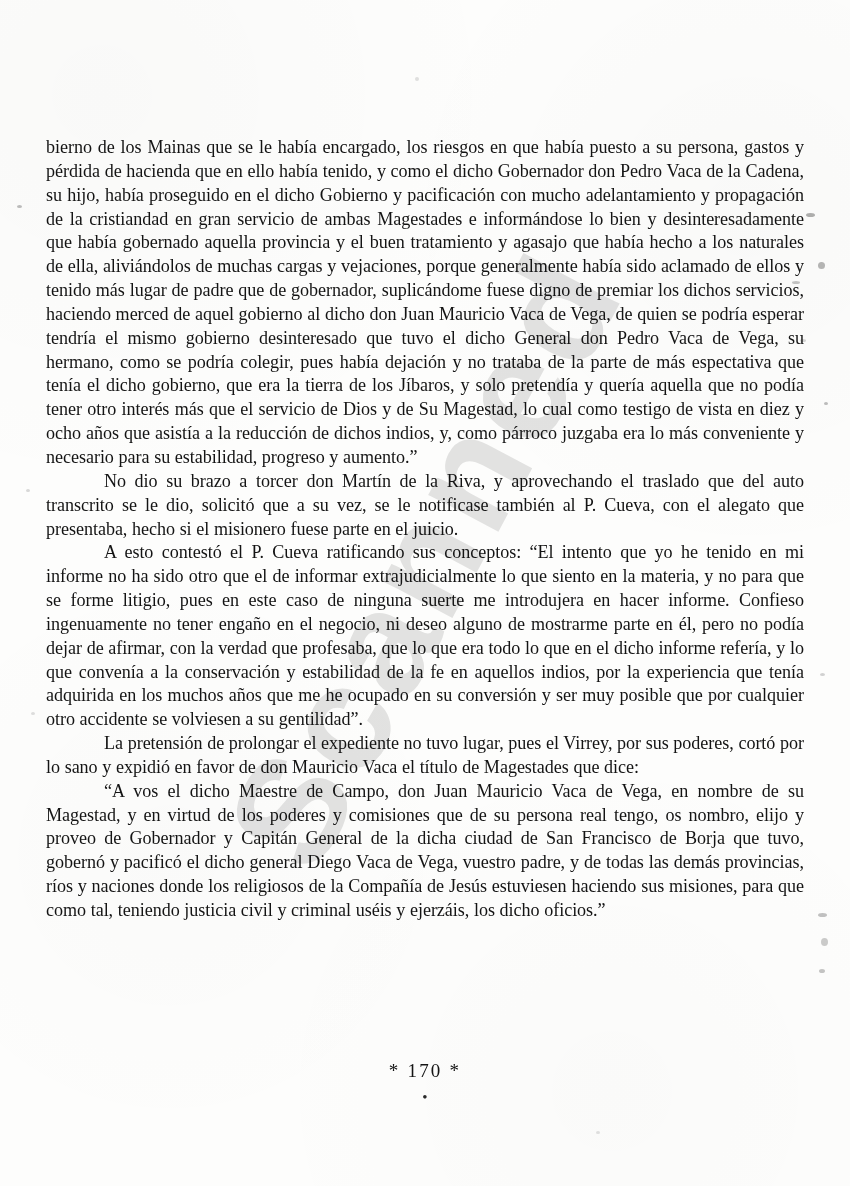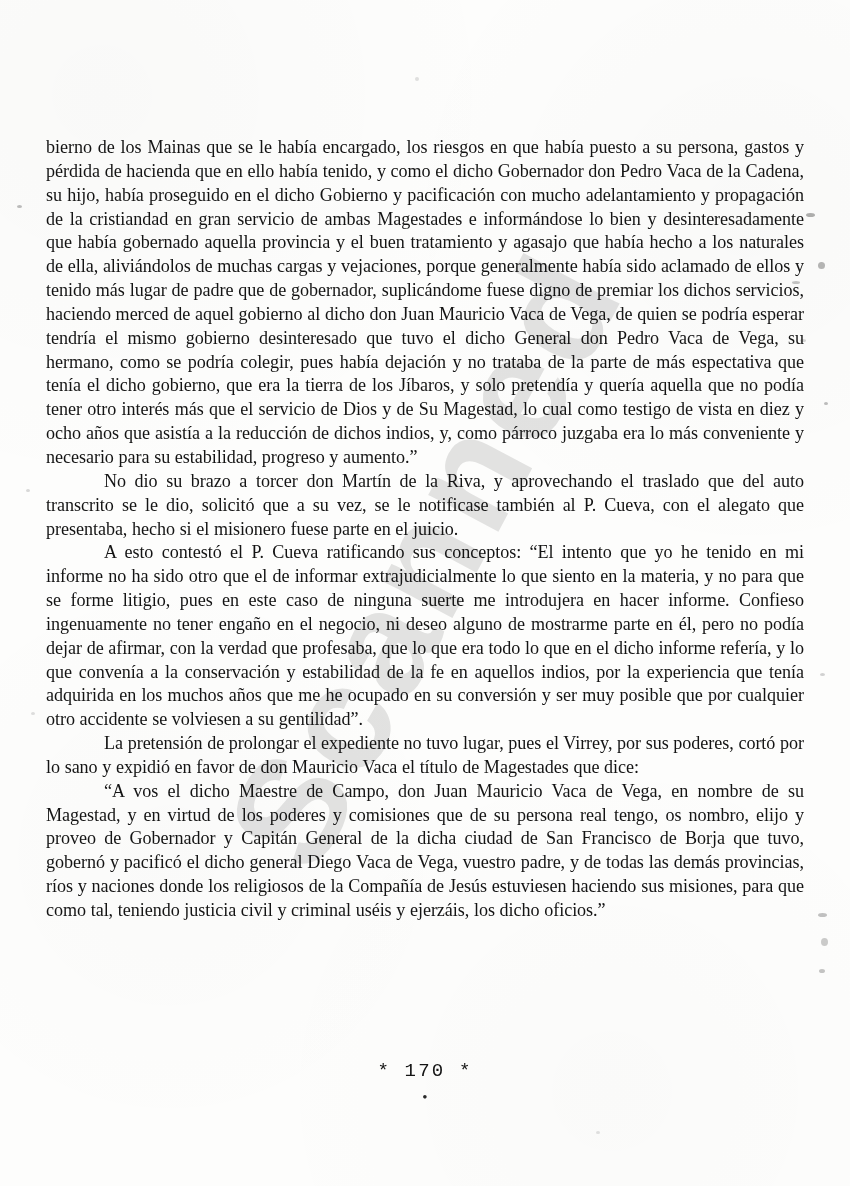--- a/index.html
+++ b/index.html
@@ -67,21 +67,20 @@
 
   .page-number {
     position: absolute;
     left: 0;
     right: 0;
     top: 1060px;
     text-align: center;
     font-size: 19px;
     letter-spacing: 2.2px;
     color: #141414;
-    font-family: Liberation Mono, monospace;
   }
   .footer-dot {
     position: absolute;
     left: 0;
     right: 0;
     top: 1090px;
     text-align: center;
     font-size: 15px;
     color: #2a2a2a;
     line-height: 1;

